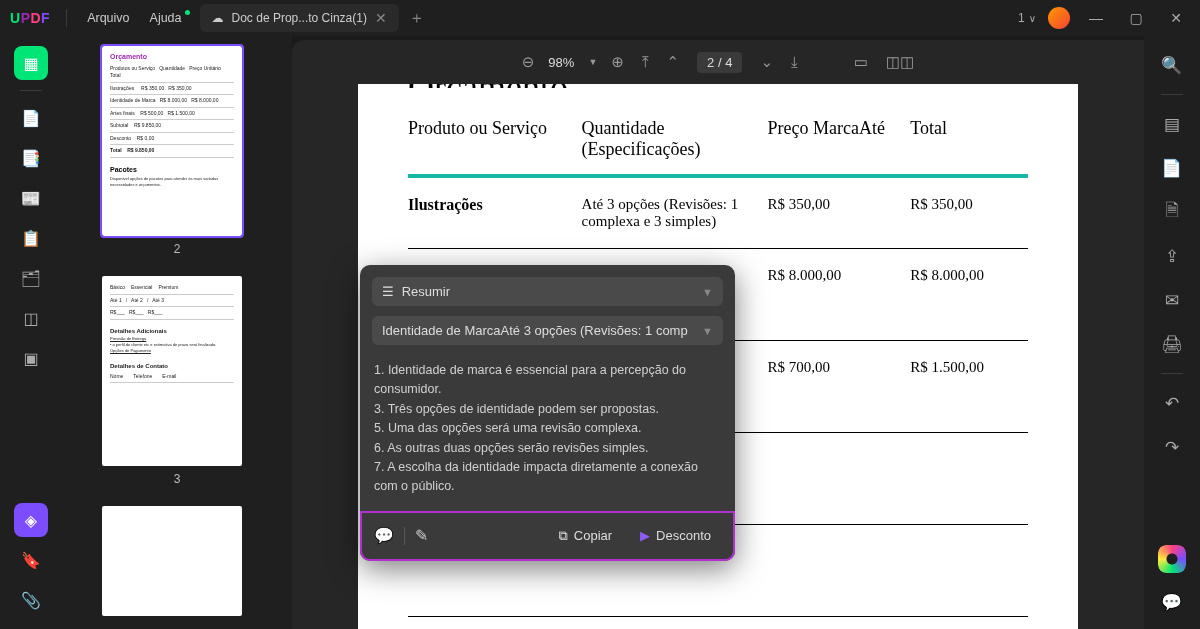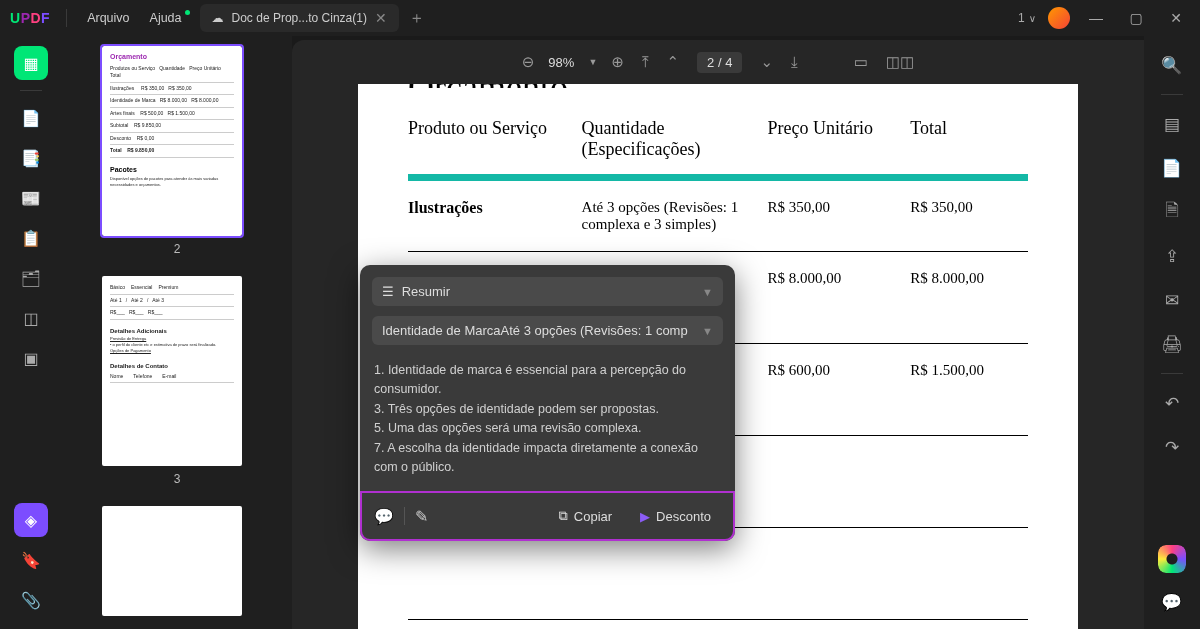--- a/index.html
+++ b/index.html
@@ -121,21 +121,21 @@
   padding: 0 50px 40px 50px;
 }
 .doc-title {
   font-size:36px; font-weight:400; margin-bottom:14px; color:#000;
   height: 22px; overflow: hidden; margin-top:-18px;
 }
 .budget-table { width:100%; border-collapse:collapse; }
 .budget-table th {
   text-align:left; font-weight:400; font-size:18px;
   padding:16px 8px 14px 0; vertical-align:top;
-  border-bottom:7px solid #14b8a6;
+  border-bottom:4px solid #14b8a6;
 }
 .budget-table td {
   font-size:15px; padding:18px 8px 18px 0; vertical-align:top;
   border-bottom:1px solid #000;
 }
 .budget-table td.product { font-weight:700; font-size:16px; }
 
 
 .ai-popup {
   position:absolute;
@@ -307,41 +307,41 @@
     </div>
 
     <div class="doc-scroll">
       <div class="doc-page">
         <div class="doc-title">Orçamento</div>
         <table class="budget-table">
           <thead>
             <tr>
               <th style="width:28%;">Produto ou Serviço</th>
               <th style="width:30%;">Quantidade (Especificações)</th>
-              <th style="width:23%;">Preço Unitário</th>
+              <th style="width:23%;">Preço MarcaAté</th>
               <th>Total</th>
             </tr>
           </thead>
           <tbody>
             <tr>
               <td class="product">Ilustrações</td>
               <td>Até 3 opções (Revisões: 1 complexa e 3 simples)</td>
               <td>R$ 350,00</td>
               <td>R$ 350,00</td>
             </tr>
             <tr style="height:92px;">
               <td class="product"></td>
               <td></td>
               <td>R$ 8.000,00</td>
               <td>R$ 8.000,00</td>
             </tr>
             <tr style="height:92px;">
               <td class="product"></td>
               <td></td>
-              <td>R$ 600,00</td>
+              <td>R$ 700,00</td>
               <td>R$ 1.500,00</td>
             </tr>
             <tr style="height:92px;">
               <td class="product"></td>
                 <td></td>
                 <td></td>
                 <td></td>
             </tr>
             <tr style="height:92px;">
               <td class="product"></td>
@@ -382,20 +382,21 @@
       <span class="chev">▼</span>
     </div>
     <div class="ai-select">
       <span style="white-space:nowrap; overflow:hidden; text-overflow:clip;">Identidade de MarcaAté 3 opções (Revisões: 1 comp</span>
       <span class="chev">▼</span>
     </div>
     <div class="ai-body">
       <div>1. Identidade de marca é essencial para a percepção do consumidor.</div>
       <div>3. Três opções de identidade podem ser propostas.</div>
       <div>5. Uma das opções será uma revisão complexa.</div>
+      <div>6. As outras duas opções serão revisões simples.</div>
       <div>7. A escolha da identidade impacta diretamente a conexão com o público.</div>
     </div>
   </div>
   <div class="ai-footer">
     <span class="ftool">💬</span>
     <span class="vline"></span>
     <span class="ftool">✎</span>
     <div class="right-btns">
       <div class="ai-btn">
         <span>⧉</span>

